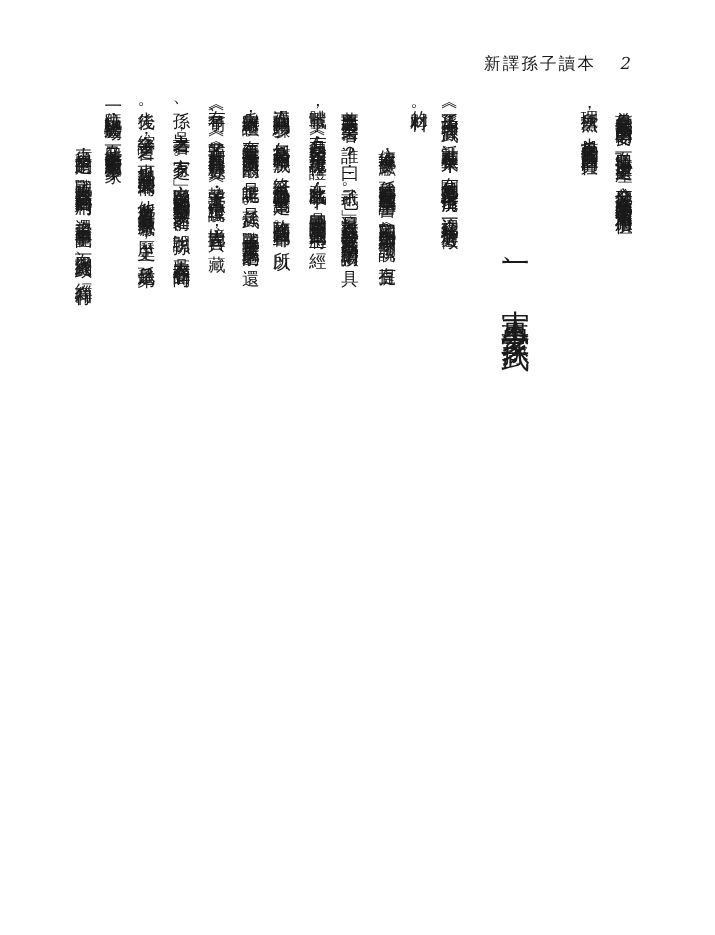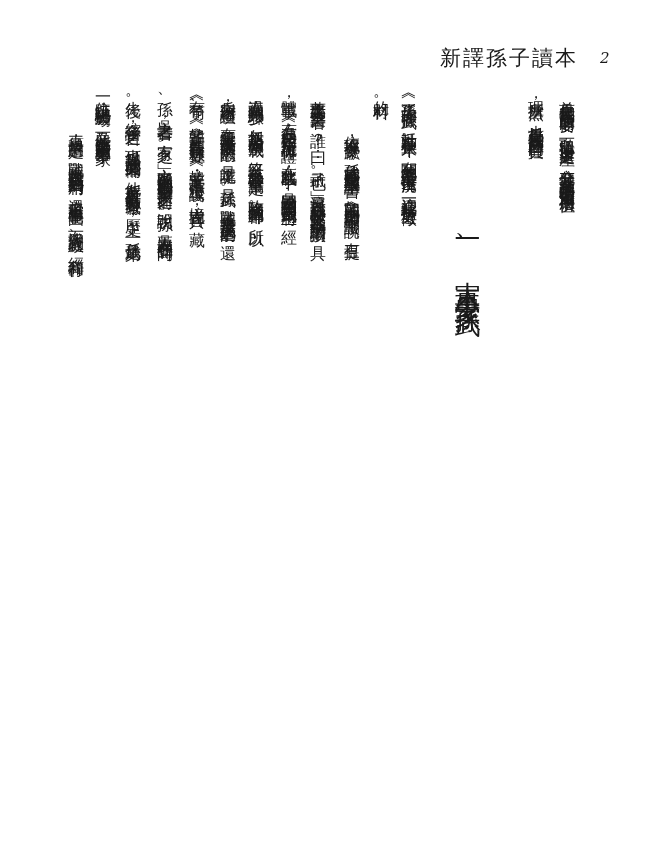--- a/index.html
+++ b/index.html
@@ -1,20 +1,20 @@
 <!DOCTYPE html>
 <html><head>
 <meta charset="utf-8">
 <style>
   html, body { margin: 0; padding: 0; background: #ffffff; }
   body { width: 650px; height: 850px; position: relative; overflow: hidden;
          font-family: "DejaVu Serif", "Liberation Serif", serif; color: #1a1a1a; }
   .header { position: absolute; top: 46px; left: 440px; width: 180px; height: 24px;
             display: flex; align-items: center; gap: 22px; }
-  .header .title { font-size: 21px; letter-spacing: 2px; }
+  .header .title { font-size: 15px; letter-spacing: 2px; }
   .header .pageno { font-size: 15px; font-style: italic; }
   .col { position: absolute; writing-mode: vertical-rl; text-orientation: upright;
          font-size: 16px; line-height: 22px; letter-spacing: 1.6px; white-space: nowrap;
          top: 88px; width: 22px; }
   .col.indent { top: 123px; }
   .heading { position: absolute; writing-mode: vertical-rl; text-orientation: upright;
              font-size: 26px; line-height: 32px; letter-spacing: 5px; top: 225px;
              left: 452px; width: 32px; white-space: nowrap; }
 </style>
 </head>

